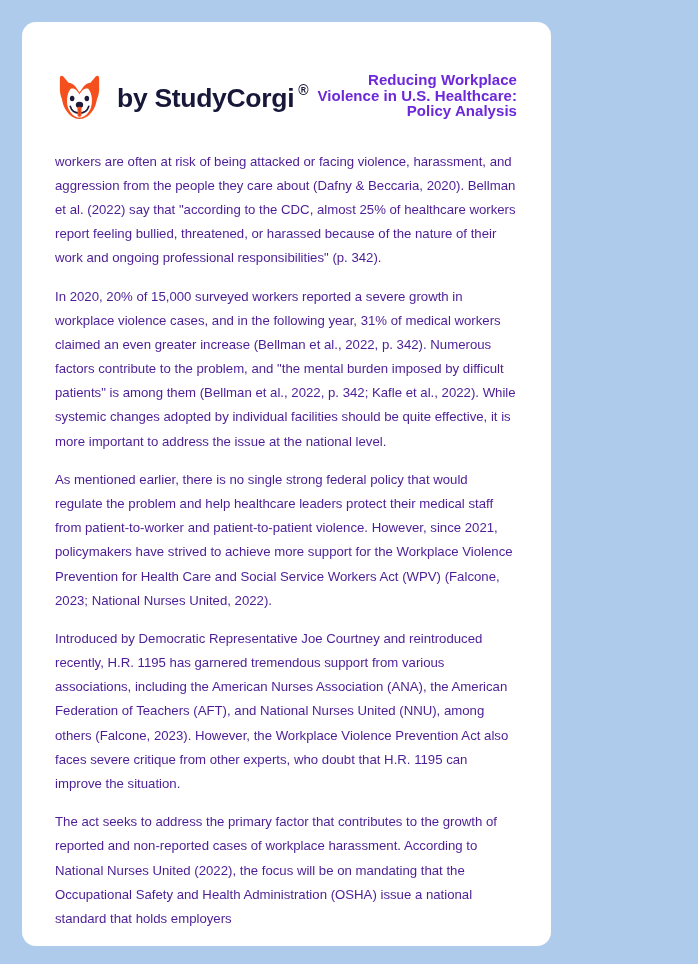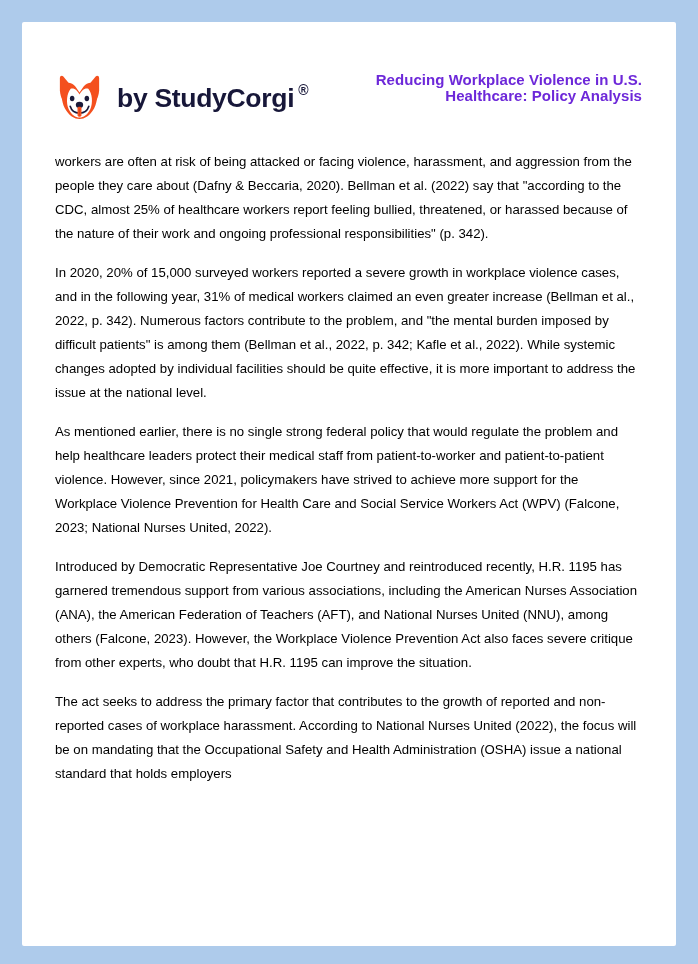--- a/index.html
+++ b/index.html
@@ -16,24 +16,24 @@
   .page-surface {
     position: relative;
     width: 698px;
     height: 964px;
     background: #aecbeb;
     padding: 22px 22px 18px 22px;
   }
 
   .paper-card {
     position: relative;
-    width: 654px;
+    width: 529px;
     height: 924px;
     background: #ffffff;
-    border-radius: 2px;
+    border-radius: 14px;
     overflow: hidden;
   }
 
   
   .doc-header {
     display: flex;
     align-items: flex-start;
     justify-content: space-between;
     padding: 48px 34px 0 33px;
     height: 128px;
@@ -97,21 +97,21 @@
     margin-top: 7px;
     word-break: break-word;
   }
 
   
   .doc-body {
     padding: 0 34px 0 33px;
   }
 
   .doc-paragraph {
-    color: #000000;
+    color: #4c1d95;
     font-size: 13.2px;
     line-height: 24.1px;
     margin-bottom: 14.5px;
     text-align: left;
   }
 
   .doc-paragraph:last-child { margin-bottom: 16px; }
 </style>
 </head>
 <body>

